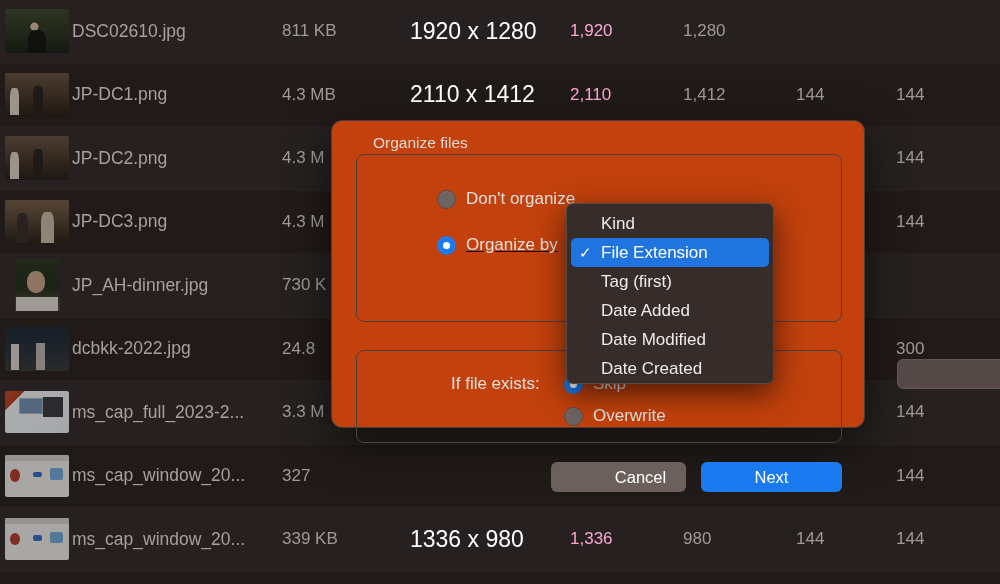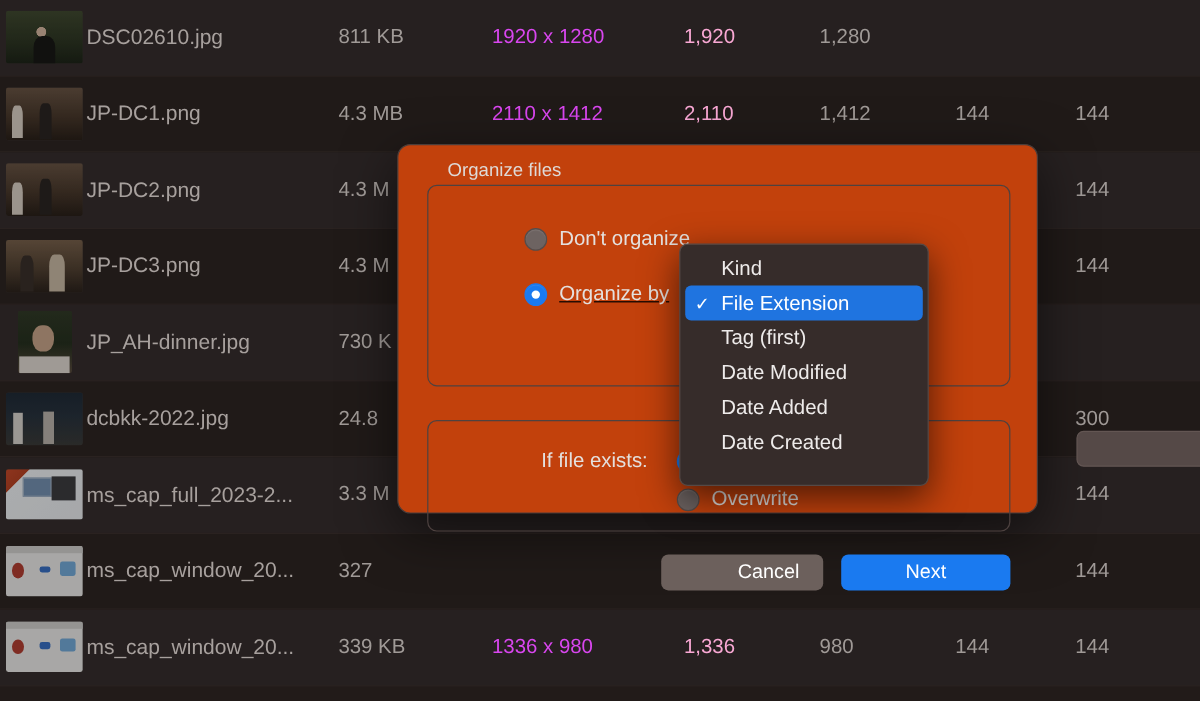--- a/index.html
+++ b/index.html
@@ -37,21 +37,21 @@
     overflow: hidden;
     position: relative;
     background: #3a3330;
     filter: brightness(.72) saturate(.85);
   }
   .thumb.tall { width: 45px; height: 52px; }
   .thumb.shot { width: 64px; height: 42px; }
 
   .cell-name { width: 210px; min-width: 210px; font-size: 17.5px; color: #a7a09d; white-space: nowrap; overflow: hidden; }
   .cell-size { width: 128px; min-width: 128px; font-size: 17px; color: #a09a97; }
-  .cell-dims { width: 160px; min-width: 160px; font-size: 17px; color: #d946ef; }
+  .cell-dims { width: 160px; min-width: 160px; font-size: 23px; color: #ffffff; }
   .cell-w    { width: 113px; min-width: 113px; font-size: 17px; color: #f9a8d4; }
   .cell-h    { width: 113px; min-width: 113px; font-size: 17px; color: #a09a97; }
   .cell-dx   { width: 100px; min-width: 100px; font-size: 17px; color: #a09a97; }
   .cell-dy   { width: 100px; min-width: 100px; font-size: 17px; color: #a09a97; }
 
   
   .art { position: absolute; inset: 0; }
   .art-a { background:
       radial-gradient(circle at 46% 40%, #d8b49a 0 9%, transparent 10%),
       linear-gradient(180deg,#3f4a2c 0%, #2c3620 58%, #1c2416 100%);
@@ -133,21 +133,21 @@
     background: #554947;
     border: 1px solid #635653;
     border-radius: 6px;
   }
 
   
   #dropdown {
     position: absolute;
     left: 566px; top: 203px;
     width: 208px;
-    padding: 5px 0 21px 0;
+    padding: 5px 0 0 0;
     background: #362c2a;
     border: 1px solid #554946;
     border-radius: 7px;
     box-shadow: 0 10px 30px rgba(0,0,0,.6);
   }
   .menu-item {
     position: relative;
     height: 29px;
     margin: 0 4px;
     display: flex; align-items: center;
@@ -369,23 +369,23 @@
       <span>Kind</span>
     </div>
     <div class="menu-item sel">
       <span class="menu-check">✓</span>
       <span>File Extension</span>
     </div>
     <div class="menu-item">
       <span>Tag (first)</span>
     </div>
     <div class="menu-item">
+      <span>Date Added</span>
+    </div>
+    <div class="menu-item">
       <span>Date Modified</span>
     </div>
     <div class="menu-item">
-      <span>Date Added</span>
-    </div>
-    <div class="menu-item">
       <span>Date Created</span>
     </div>
   </div>
 
 </div>
 
 </body></html>

